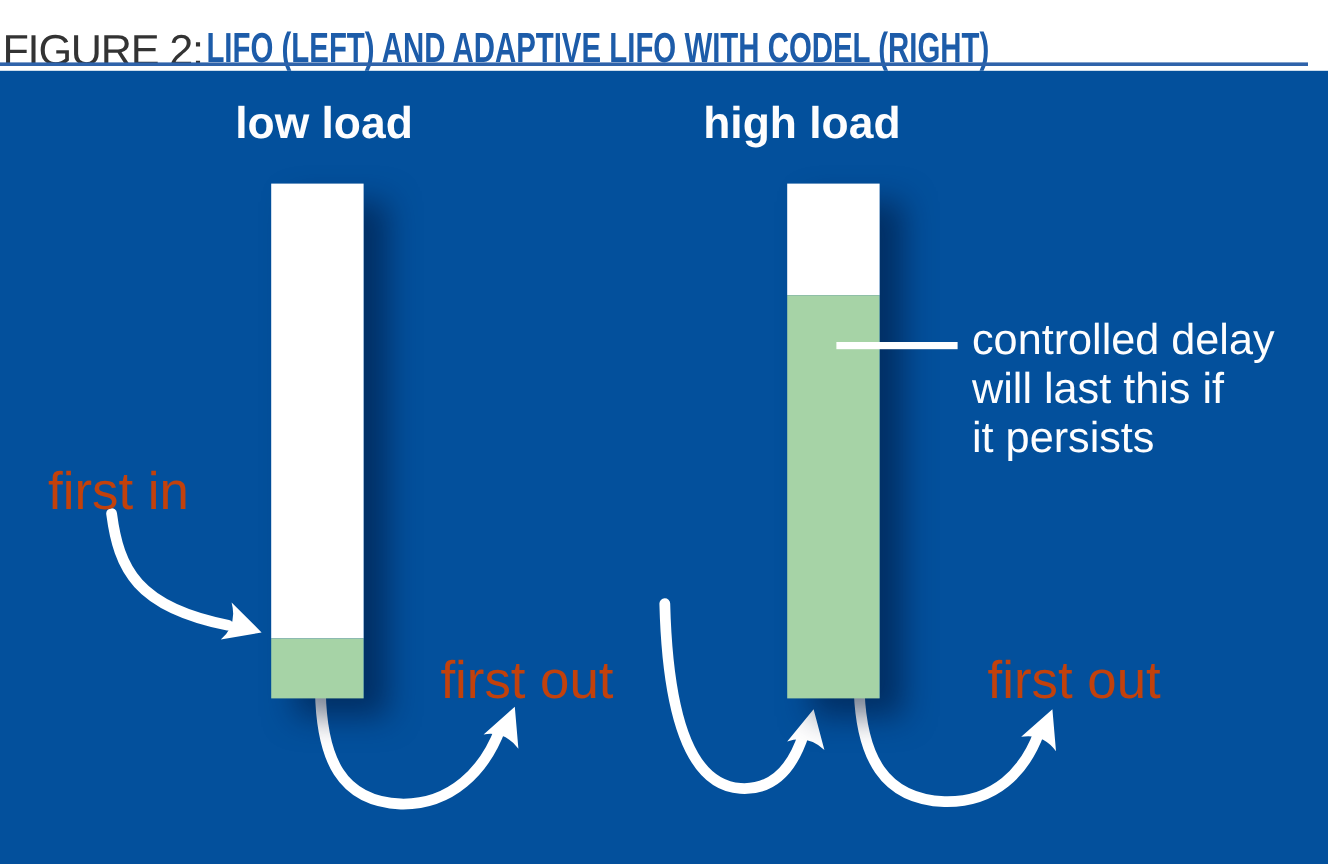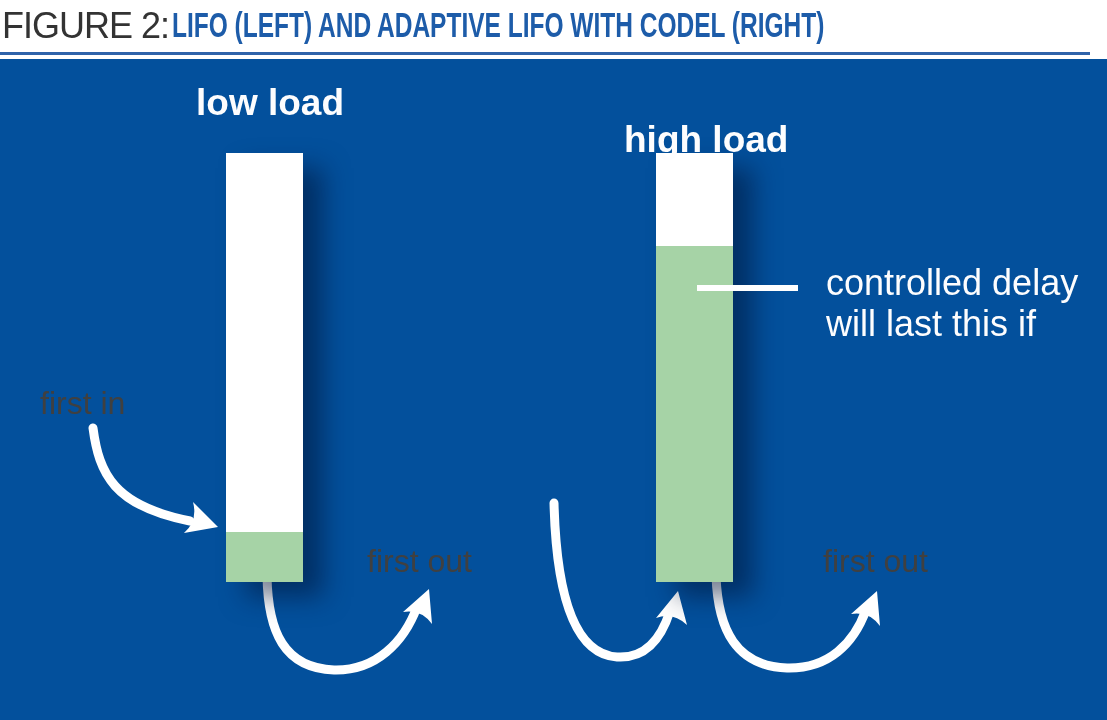--- a/index.html
+++ b/index.html
@@ -1,21 +1,21 @@
 <!DOCTYPE html>
 <html style="--panel-background: #03509c; --queue-empty: #ffffff; --queue-backlog: #a6d3a6; --title-accent: #1d5ca9; --figure-label-color: #333333; --underline: #2f63aa; --arrow: #ffffff;"><head>
 <meta charset="utf-8">
 <style>
   html,body{margin:0;padding:0;background:#ffffff;}
   .page{
     position:relative;width:1107px;height:720px;overflow:hidden;
     background:#ffffff;font-family:"Liberation Sans",sans-serif;
   }
   
-  .figure-header{position:absolute;left:0;top:0;width:921px;height:52px;}
+  .figure-header{position:absolute;left:0;top:16px;width:921px;height:52px;}
   .figure-label{
     position:absolute;left:2px;top:5px;font-size:36px;letter-spacing:-1px;
     color:var(--figure-label-color,#333);white-space:nowrap;
   }
   .figure-title{
     position:absolute;left:172px;top:5px;font-size:35px;font-weight:700;
     color:var(--title-accent,#1d5ca9);white-space:nowrap;
     transform:scaleX(0.70);transform-origin:0 50%;letter-spacing:0px;
   }
   .title-underline{
@@ -44,27 +44,27 @@
   .queue-bar.left  .seg-backlog{height:50px;}
   .queue-bar.right .seg-empty{height:93px;}
   .queue-bar.right .seg-backlog{flex:1;}
   
   .callout-line{
     position:absolute;left:697px;top:285px;width:101px;height:6px;
     background:var(--arrow,#fff);z-index:3;
   }
   .callout-text{
     position:absolute;left:810px;top:262px;z-index:4;
-    color:#fdfdfe;font-size:36px;line-height:41px;white-space:nowrap;margin-left:16px;
+    color:#fdfdfe;font-size:36px;line-height:41px;white-space:nowrap;
   }
   
-  .diagram-label{position:absolute;color:#404040;font-size:32px;z-index:4;white-space:nowrap;}
+  .diagram-label{position:absolute;color:#c2410c;font-size:44px;z-index:4;white-space:nowrap;}
   .queue-heading{position:absolute;color:#fdfdfe;font-size:37px;z-index:4;white-space:nowrap;font-weight:bold;}
   .heading-low{left:196px;top:82px;}
-  .heading-high{left:624px;top:82px;margin-top:37px;}
+  .heading-high{left:586px;top:82px;}
   .label-first-in{left:40px;top:385px;}
   .label-first-out-left{left:367px;top:543px;}
   .label-last-in{left:505px;top:466px;}
   .label-first-out-right{left:823px;top:543px;}
 </style>
 </head>
 <body>
 
 <div class="page">
 
@@ -106,20 +106,21 @@
 
   <div class="queue-bar right">
     <div class="seg-empty"></div>
     <div class="seg-backlog"></div>
   </div>
 
   <div class="callout-line"></div>
   <div class="callout-text">
     <div>controlled delay</div>
     <div>will last this if</div>
+    <div>it persists</div>
   </div>
 
   <div class="queue-heading heading-low">low load</div>
   <div class="queue-heading heading-high">high load</div>
 
   <div class="diagram-label label-first-in">first in</div>
   <div class="diagram-label label-first-out-left">first out</div>
   <div class="diagram-label label-first-out-right">first out</div>
 
 </div>

